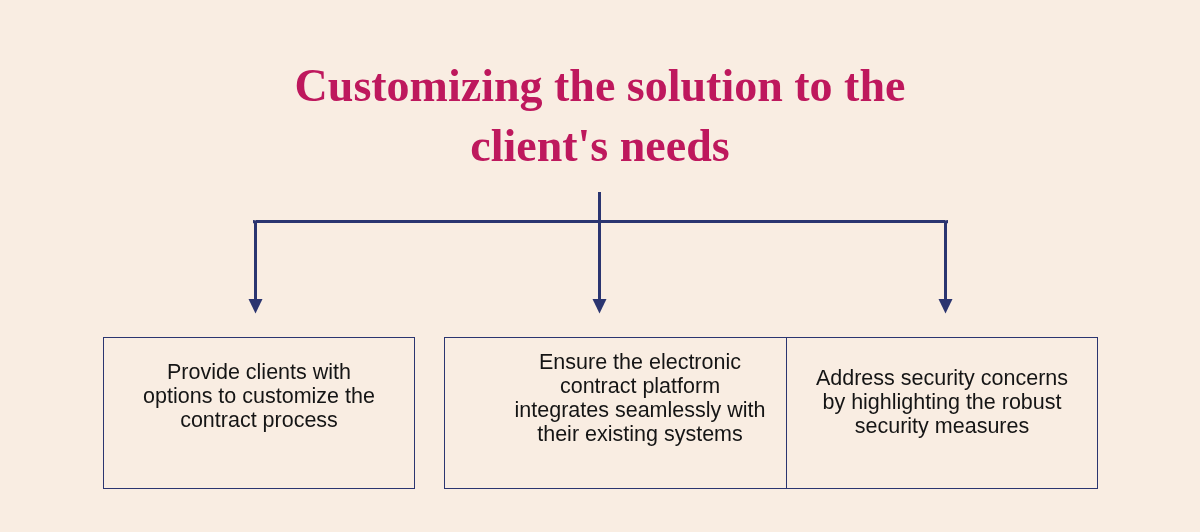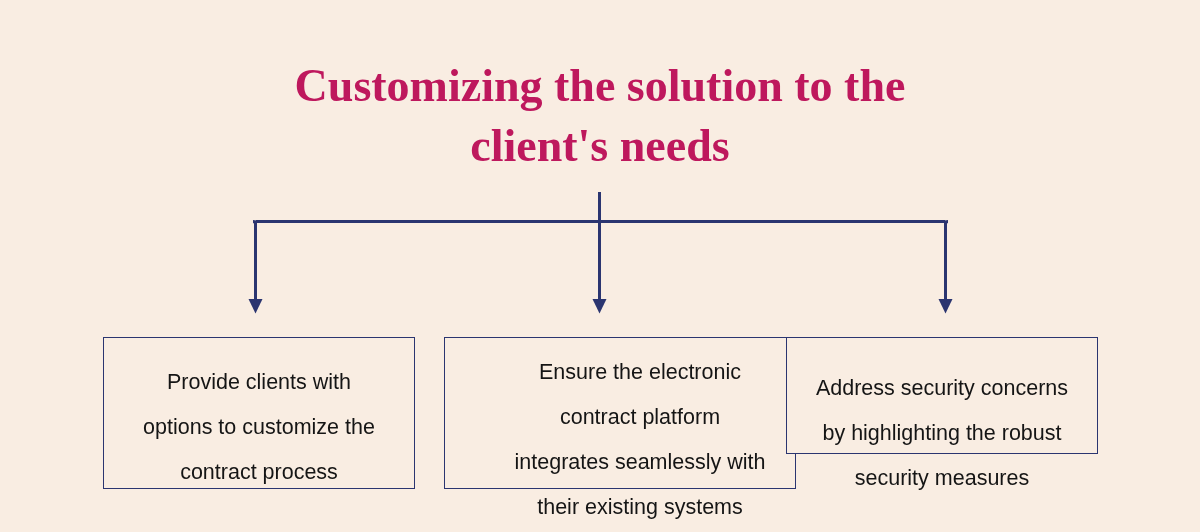--- a/index.html
+++ b/index.html
@@ -51,31 +51,31 @@
     box-sizing: border-box;
     border: 1.6px solid #2b3570;
     background: #f9ede2;
     display: flex;
     justify-content: center;
     align-items: flex-start;
   }
   .node-text {
     font-family: "Liberation Sans", sans-serif;
     font-size: 21.5px;
-    line-height: 45px;
+    line-height: 24px;
     color: #151515;
     text-align: center;
     white-space: pre-line;
     padding: 0 10px;
   }
   #box-1 { left: 103px; top: 337px; width: 312px; height: 152px; }
   #box-1 .node-text { padding-top: 22px; }
   #box-2 { left: 444px; top: 337px; width: 352px; height: 152px; padding-left: 40px; }
   #box-2 .node-text { padding-top: 12px; }
-  #box-3 { left: 786px; top: 337px; width: 312px; height: 117px; }
+  #box-3 { left: 786px; top: 337px; width: 312px; height: 152px; }
   #box-3 .node-text { padding-top: 28px; }
 </style>
 </head>
 <body>
 
 <div id="canvas">
 
   <div id="title">Customizing the solution to the
 client's needs</div>
 

